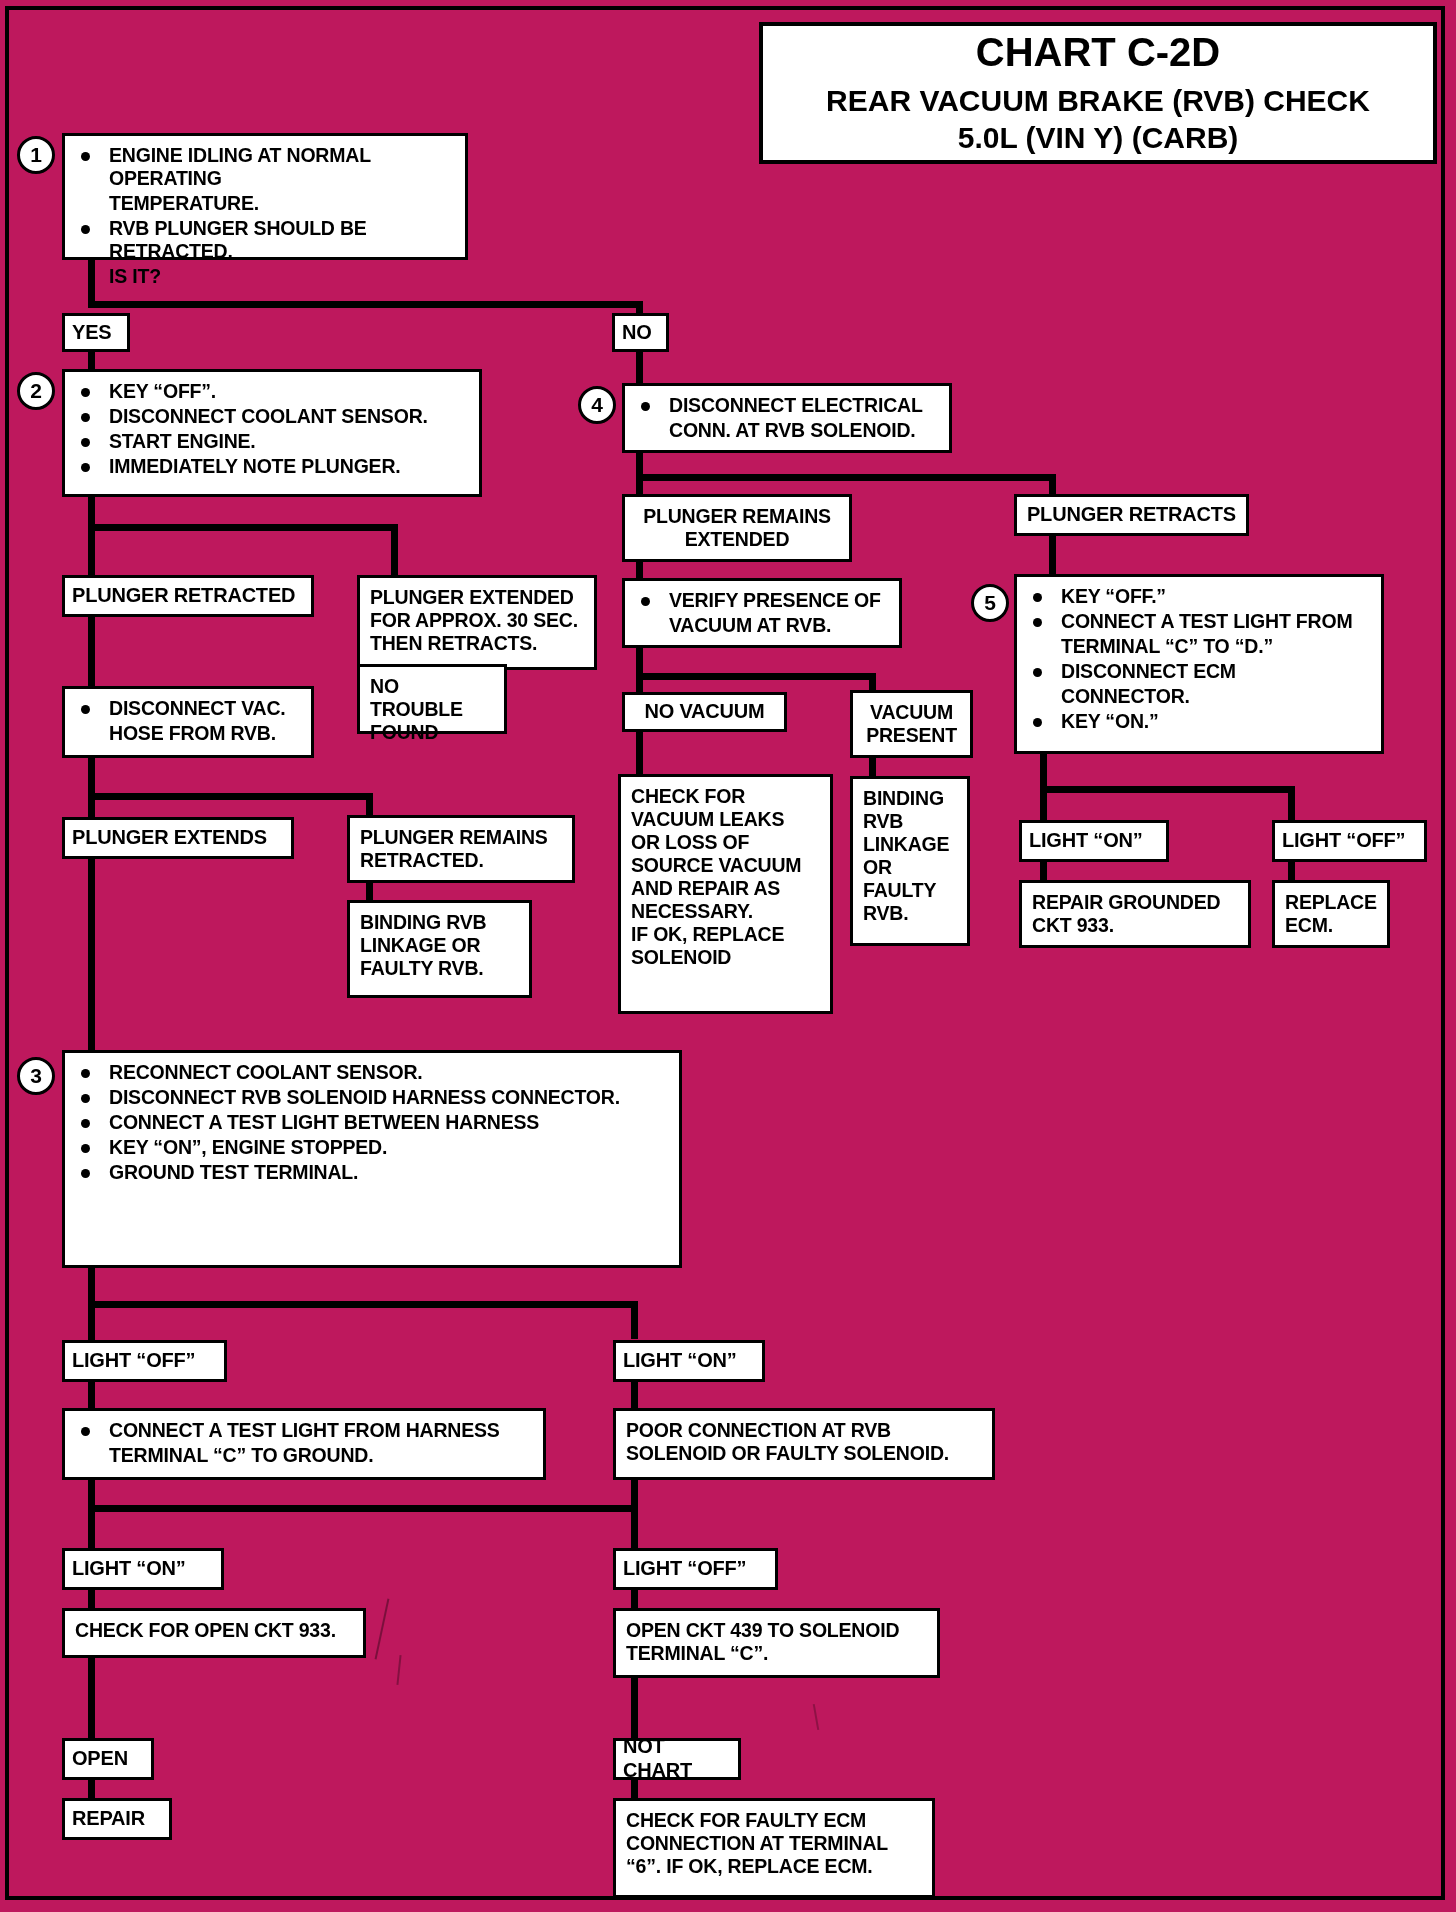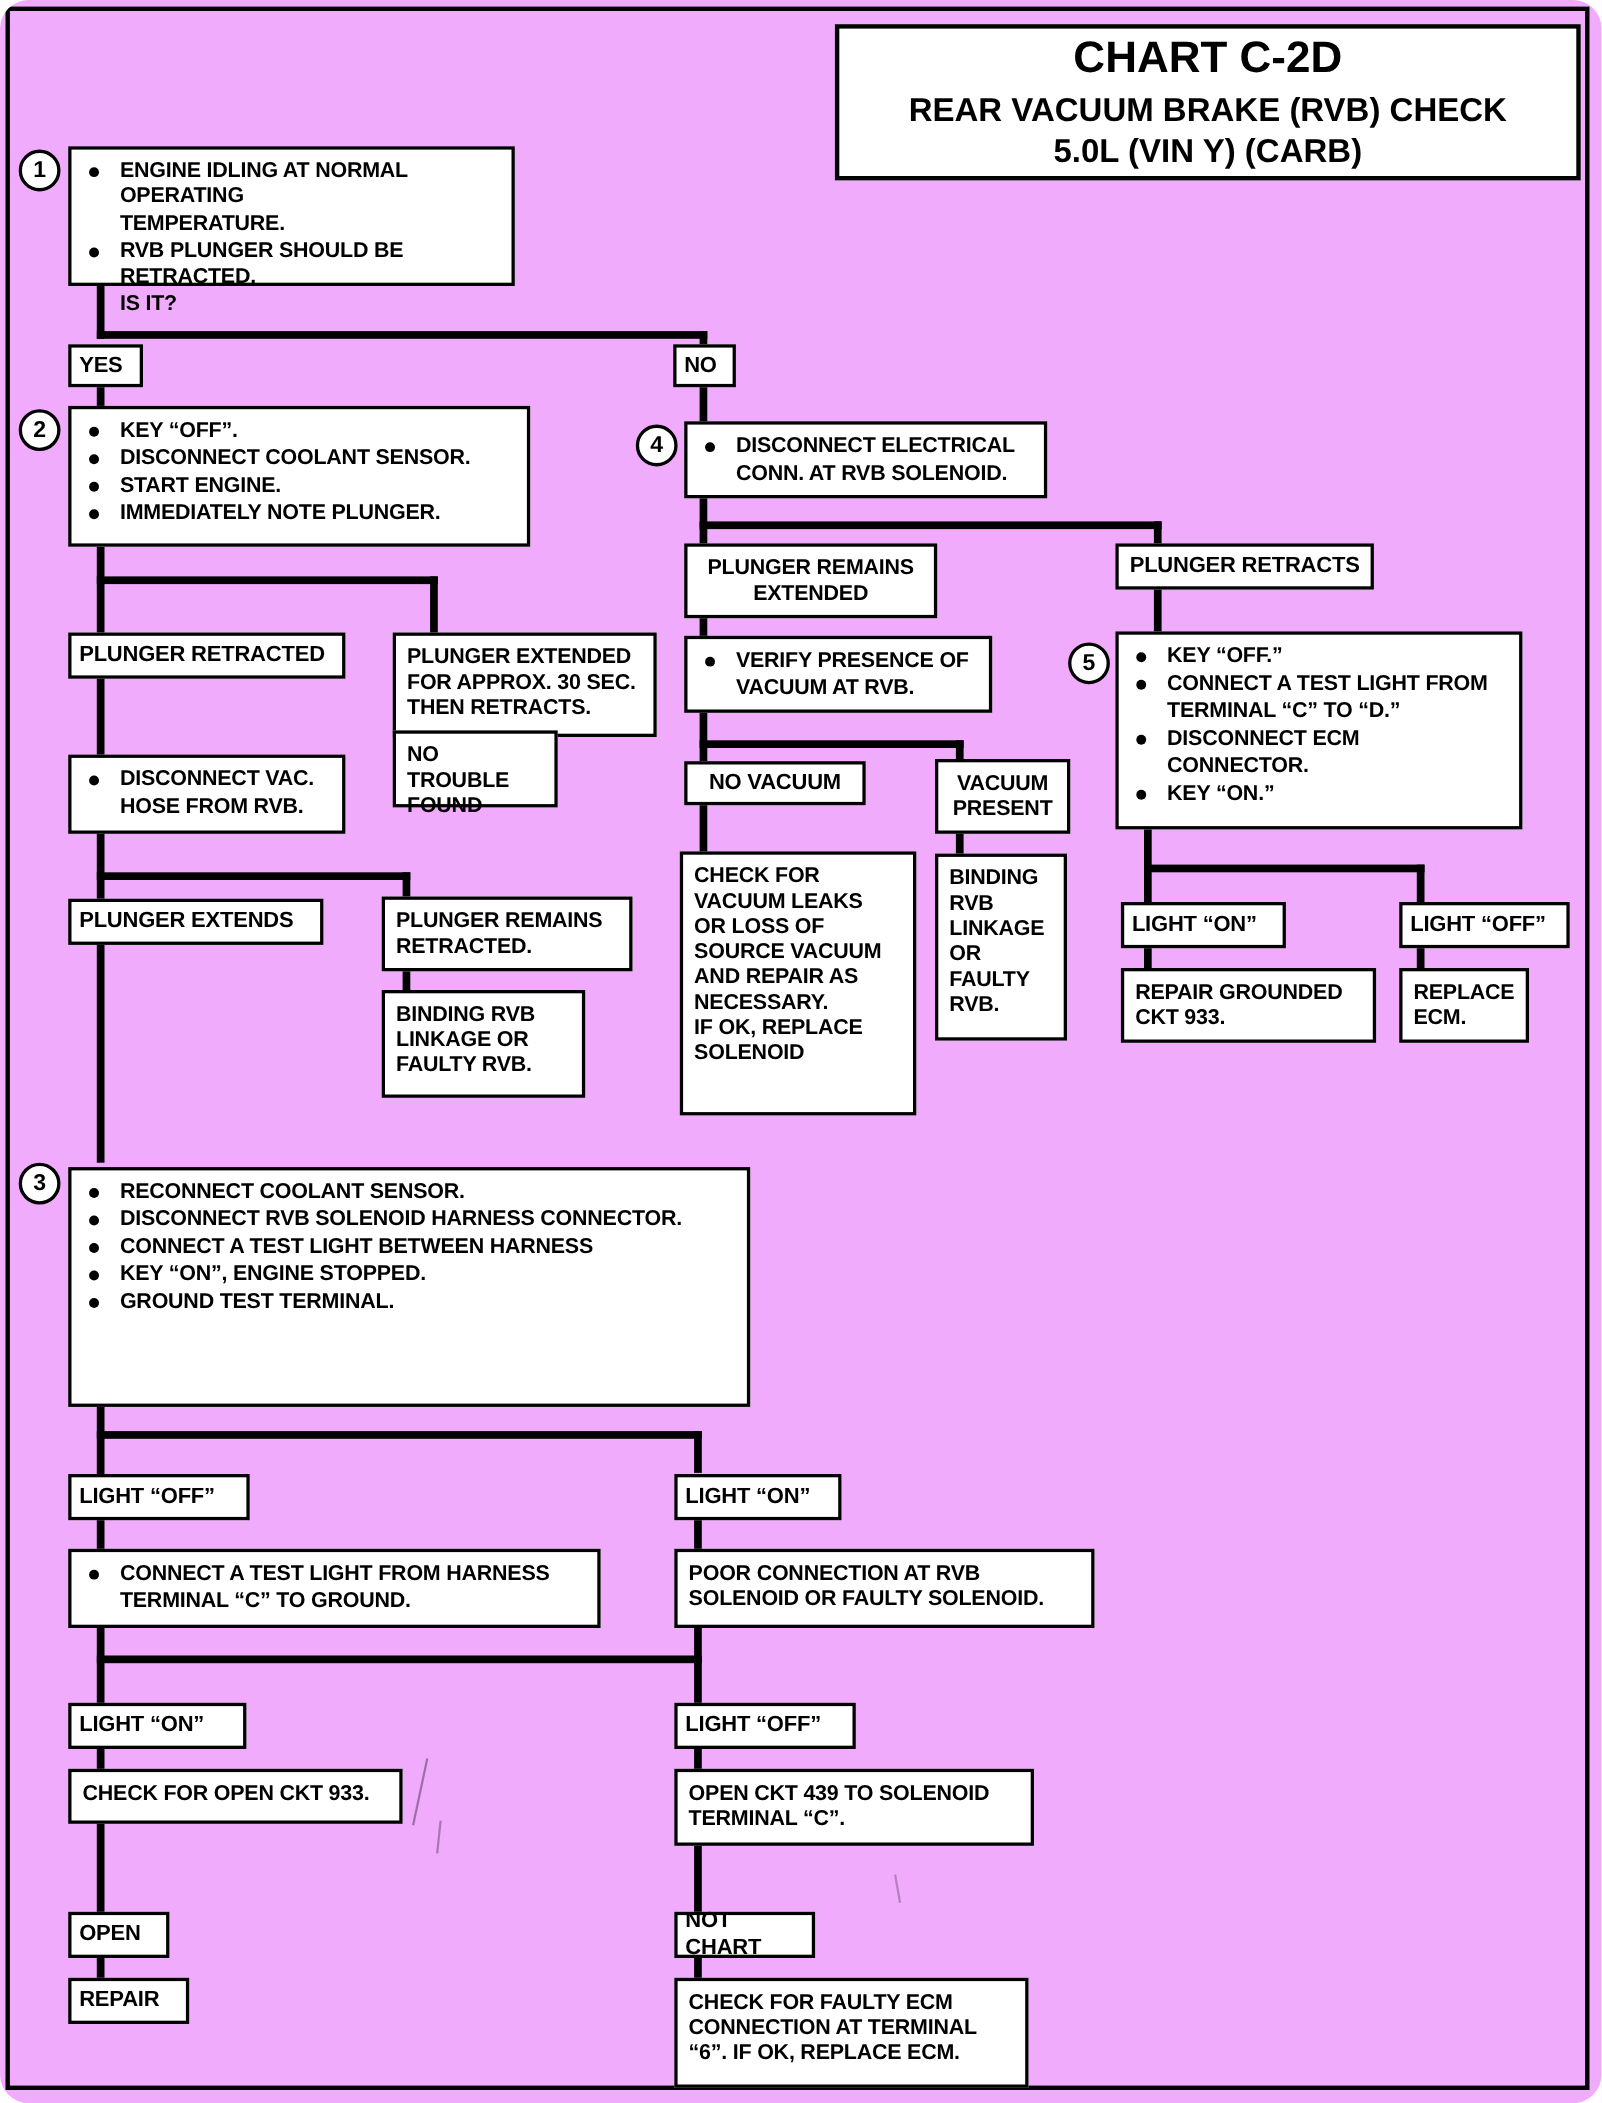--- a/index.html
+++ b/index.html
@@ -1,22 +1,21 @@
 <!DOCTYPE html>
 <html><head>
 <meta charset="utf-8">
 <style>
   html,body{margin:0;padding:0;background:#ffffff;}
   body{font-family:"Liberation Sans", sans-serif;}
   #page{
     position:relative;
     width:1456px;height:1912px;
-    background:#f0abfc;
+    background:#be185d;
     overflow:hidden;
-    border-radius:26px;
   }
   
   #frame{
     position:absolute;left:5px;top:6px;
     width:1440px;height:1894px;
     border:4px solid #000;
     box-sizing:border-box;
   }
   
   .box{
@@ -264,21 +263,21 @@
     <div>REPAIR GROUNDED</div>
     <div>CKT 933.</div>
   </div>
 
   <div class="box txt" style="left:1272px;top:880px;width:118px;height:68px;">
     <div>REPLACE</div>
     <div>ECM.</div>
   </div>
 
   <div class="circ" style="left:17px;top:1057px;">3</div>
-  <div class="box txt" style="left:62px;top:1050px;width:620px;height:218px;margin-top:11px;">
+  <div class="box txt" style="left:62px;top:1050px;width:620px;height:218px;">
     <ul class="bl">
       <li>RECONNECT COOLANT SENSOR.</li>
       <li>DISCONNECT RVB SOLENOID HARNESS CONNECTOR.</li>
       <li>CONNECT A TEST LIGHT BETWEEN HARNESS</li>
       <li>KEY “ON”, ENGINE STOPPED.</li>
       <li>GROUND TEST TERMINAL.</li>
     </ul>
   </div>
 
   <div class="ln lnV" style="left:88px;top:1266px;height:78px;"></div>

